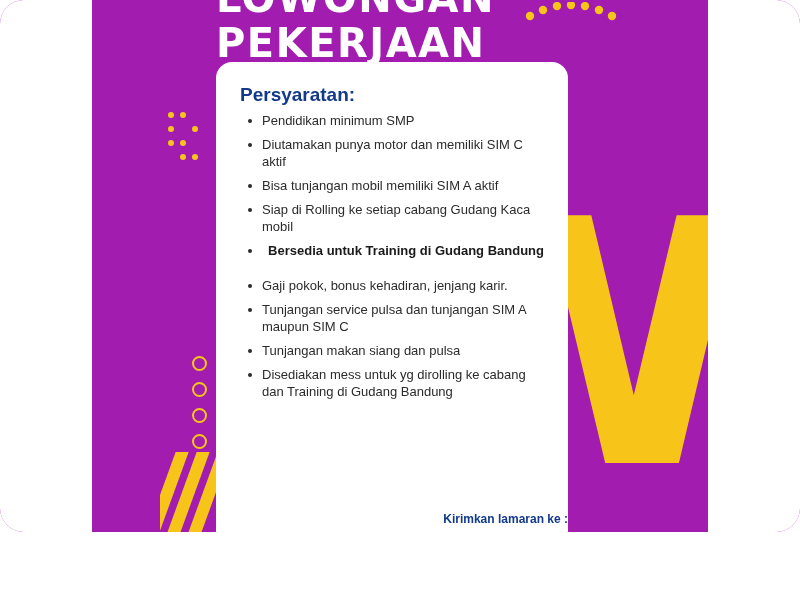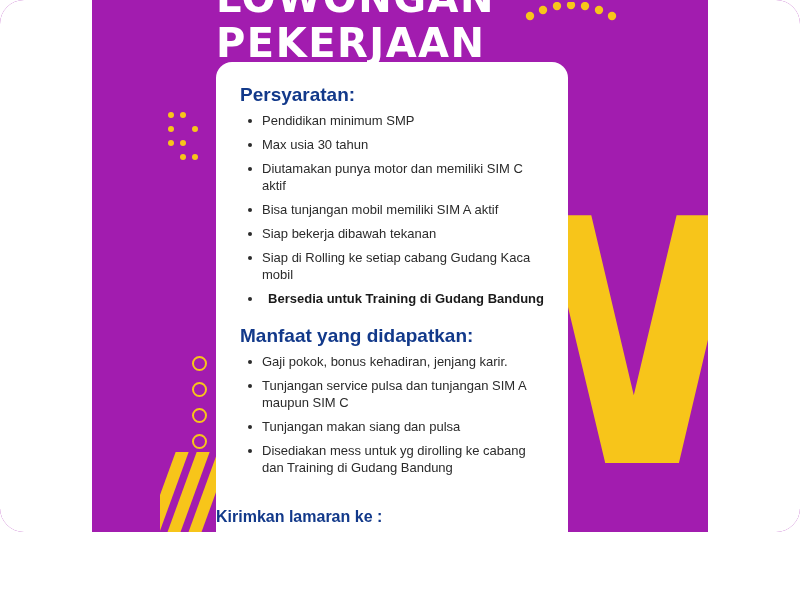--- a/index.html
+++ b/index.html
@@ -183,22 +183,22 @@
   ul.reqs li.bold {
     font-weight: 700;
     color: #1a1a1a;
     text-align: right;
   }
   .footer-line {
     position: absolute;
     left: 0;
     right: 0;
     bottom: 8px;
-    text-align: left;
-    font-size: 16px;
+    text-align: right;
+    font-size: 12px;
     font-weight: 700;
     color: #12398a;
   }
 </style>
 </head>
 <body>
 
 <div id="poster">
 
   <div class="big-w">W</div>
@@ -246,29 +246,26 @@
     <i style="left:0px"></i>
     <i style="left:21px"></i>
     <i style="left:42px"></i>
   </div>
 
   <div class="card">
 
     <div class="section-head">Persyaratan:</div>
     <ul class="reqs">
       <li>Pendidikan minimum SMP</li>
-      <li>Max usia 30 tahun</li>
       <li>Diutamakan punya motor dan memiliki SIM C aktif</li>
       <li>Bisa tunjangan mobil memiliki SIM A aktif</li>
-      <li>Siap bekerja dibawah tekanan</li>
       <li>Siap di Rolling ke setiap cabang Gudang Kaca mobil</li>
       <li class="bold">Bersedia untuk Training di Gudang Bandung</li>
     </ul>
 
-    <div class="section-head">Manfaat yang didapatkan:</div>
     <ul class="reqs">
       <li>Gaji pokok, bonus kehadiran, jenjang karir.</li>
       <li>Tunjangan service pulsa dan tunjangan SIM A maupun SIM C</li>
       <li>Tunjangan makan siang dan pulsa</li>
       <li>Disediakan mess untuk yg dirolling ke cabang dan Training di Gudang Bandung</li>
     </ul>
 
     <div class="footer-line">Kirimkan lamaran ke :</div>
   </div>
 

